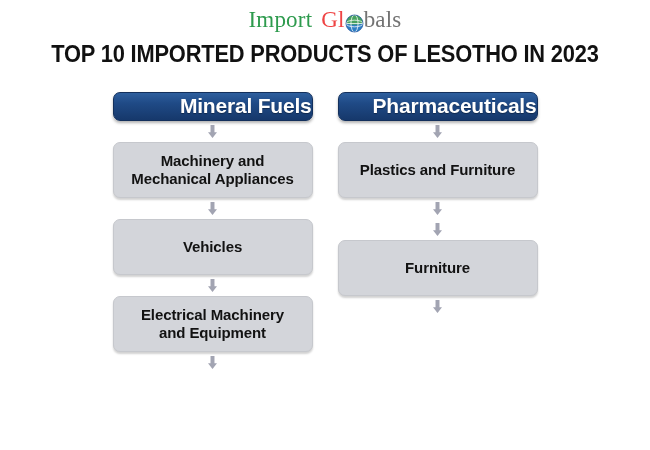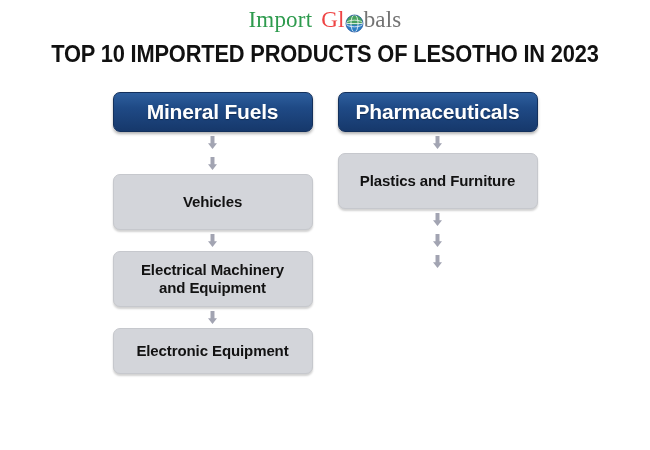--- a/index.html
+++ b/index.html
@@ -88,29 +88,30 @@
     box-sizing: border-box;
     border-radius: 7px;
     display: flex;
     align-items: center;
     justify-content: center;
     text-align: center;
     line-height: 1.18;
   }
 
   .node.header {
-    height: 40px;
+    height: 29px;
     background: linear-gradient(180deg, #2e5f9e 0%, #1f4a86 38%, #16386b 100%);
     color: #ffffff;
     font-size: 21px;
     font-weight: bold;
     letter-spacing: -0.2px;
     box-shadow: 0 2px 3px rgba(0,0,0,0.30);
     border: 1px solid #13305c;
     text-shadow: 0 1px 1px rgba(0,0,0,0.35);
+    justify-content: flex-end;
   }
 
   .node.item {
     background: #d3d5da;
     color: #121212;
     font-size: 15px;
     font-weight: bold;
     letter-spacing: -0.1px;
     box-shadow: 0 2px 2px rgba(0,0,0,0.18);
     border: 1px solid #c6c8cd;
@@ -166,20 +167,24 @@
 
   <div class="column">
     <div class="node header">
       <span>Mineral Fuels</span>
     </div>
 
     <div class="connector">
       <div class="arrow"></div>
     </div>
 
+    <div class="node item h2">
+      <span class="label">Machinery and
+Mechanical Appliances</span>
+    </div>
 
     <div class="connector">
       <div class="arrow"></div>
     </div>
 
     <div class="node item h2">
       <span class="label">Vehicles</span>
     </div>
 
     <div class="connector">
@@ -188,23 +193,20 @@
 
     <div class="node item h2">
       <span class="label">Electrical Machinery
 and Equipment</span>
     </div>
 
     <div class="connector">
       <div class="arrow"></div>
     </div>
 
-    <div class="node item h1">
-      <span class="label">Electronic Equipment</span>
-    </div>
   </div>
 
   <div class="column">
     <div class="node header">
       <span>Pharmaceuticals</span>
     </div>
 
     <div class="connector">
       <div class="arrow"></div>
     </div>
@@ -215,20 +217,23 @@
 
     <div class="connector">
       <div class="arrow"></div>
     </div>
 
 
     <div class="connector">
       <div class="arrow"></div>
     </div>
 
+    <div class="node item h2">
+      <span class="label">Furniture</span>
+    </div>
 
     <div class="connector">
       <div class="arrow"></div>
     </div>
 
   </div>
 
 </div>
 
 </body></html>

